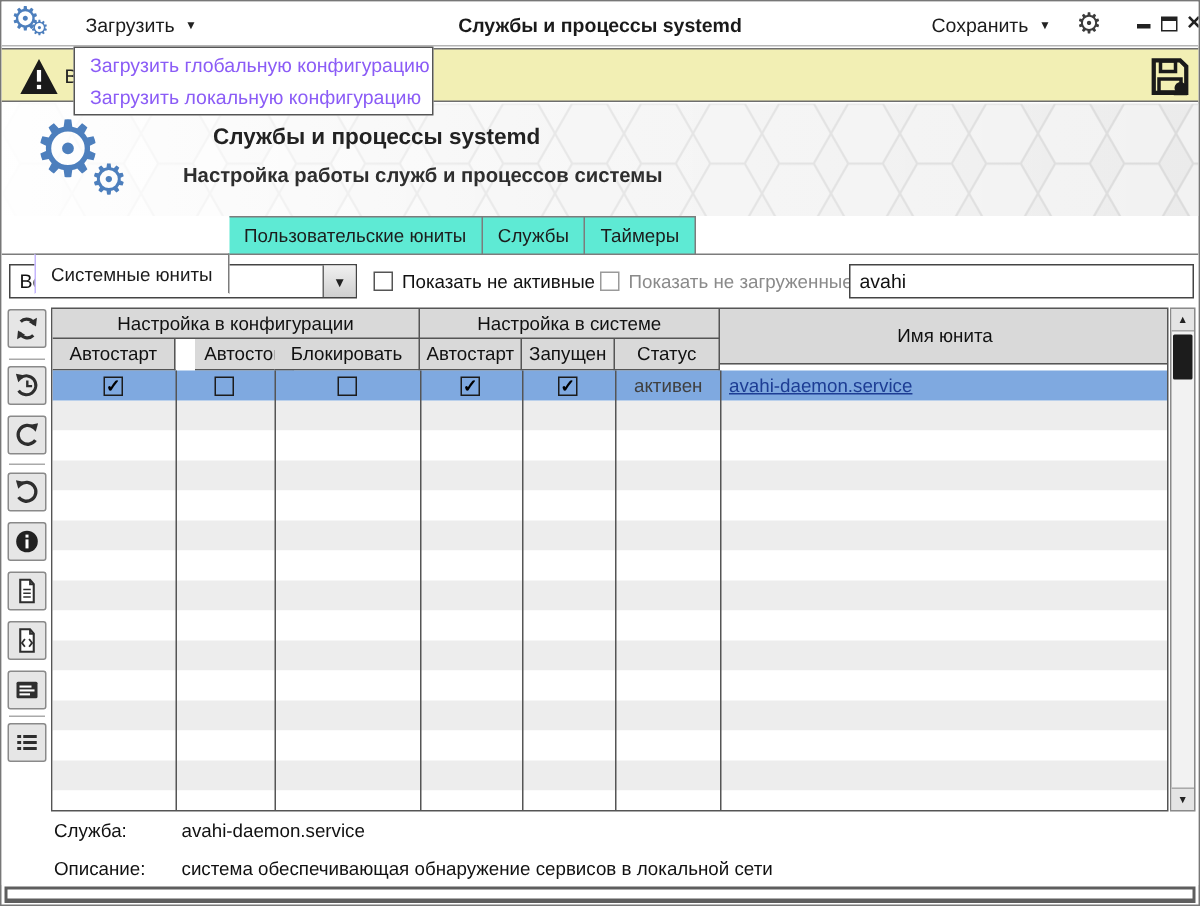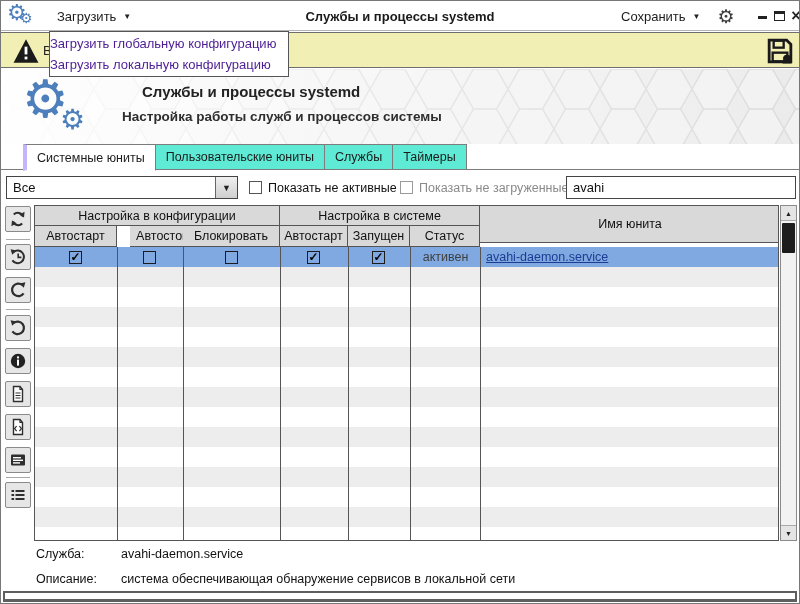--- a/index.html
+++ b/index.html
@@ -33,26 +33,26 @@
   .banner { position:absolute; left:1px; top:68px; width:797px; height:75px; background:linear-gradient(90deg,#fbfbfb,#ebebeb); overflow:hidden; }
   .banner svg.hexes { position:absolute; left:0; top:0; }
   .logo-gears { position:absolute; left:20px; top:6px; width:80px; height:70px; color:#4d7fbd; }
   .logo-gears .g1 { position:absolute; left:0; top:-6px; font-size:52px; }
   .logo-gears .g2 { position:absolute; left:38px; top:28px; font-size:28px; }
   .banner-title { position:absolute; left:140px; top:14px; font-size:15px; font-weight:bold; color:#222; }
   .banner-sub { position:absolute; left:120px; top:40px; font-size:13.5px; font-weight:600; color:#2e2e2e; }
 
   
   .dropdown { position:absolute; left:48px; top:30px; width:240px; background:#fff; border:1px solid #555; z-index:50; padding:1px 0; }
-  .menu-item { height:21px; line-height:21px; font-size:13px; color:#4c1d95; white-space:nowrap; }
+  .menu-item { height:21px; line-height:21px; padding-left:10px; font-size:13px; color:#8b5cf6; white-space:nowrap; }
 
   
   .tabs { position:absolute; left:22px; top:143px; height:26px; display:flex; z-index:5; }
   .tab { height:26px; padding:0 10px; display:flex; align-items:center; font-size:12.5px; color:#1c1c1c; background:#5eead4; border:1px solid #7c7c7c; border-left:none; white-space:nowrap; }
-  .tab:first-child { border-left:4px solid #c4b5fd; }
+  .tab:first-child { border-left:1px solid #c4b5fd;margin-top:25px; }
   .tab.active { background:#fff; border-bottom:1px solid #fff; height:27px; }
   .main-frame { position:absolute; left:0; top:168px; width:100%; height:421px; border-top:1px solid #7c7c7c; background:#fff; }
 
   
   .combo { position:absolute; left:5px; top:175px; width:232px; height:23px; border:1px solid #444; background:#fff; font-size:13px;text-align:center; }
   .combo .val { position:absolute; left:6px; top:3px; color:#111; }
   .combo .btn { position:absolute; right:0; top:0; width:22px; height:100%; background:linear-gradient(#f0f0f0,#cfcfcf); border-left:1px solid #666; display:flex; align-items:center; justify-content:center; font-size:9px; color:#222; }
   .chk-group { position:absolute; top:175px; height:23px; display:flex; align-items:center; gap:6px; font-size:12.5px; }
   #chk1 { left:248px; color:#111; }
   #chk2 { left:399px; color:#8a8a8a; }

